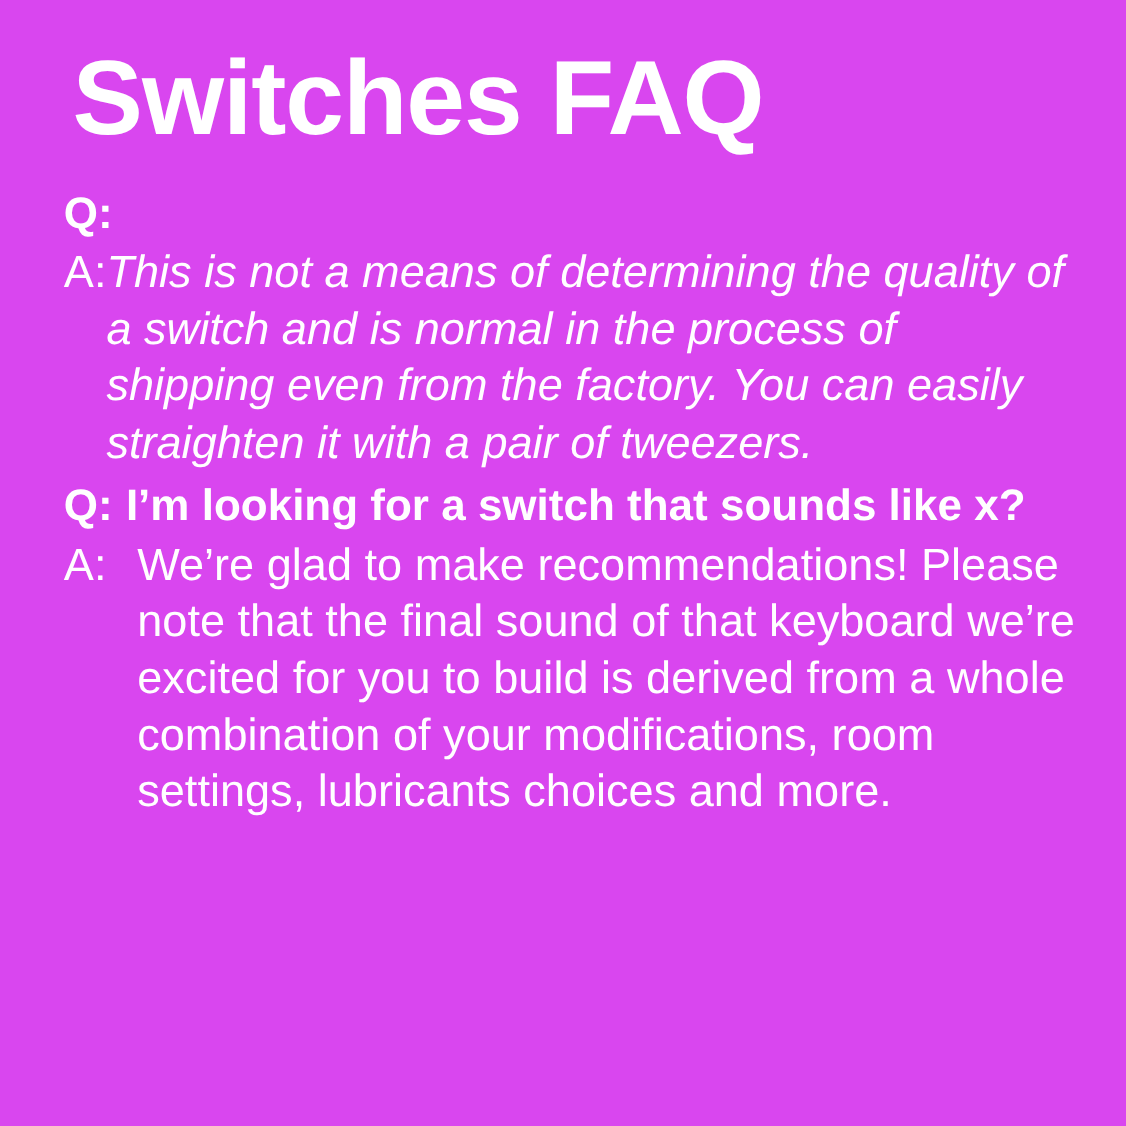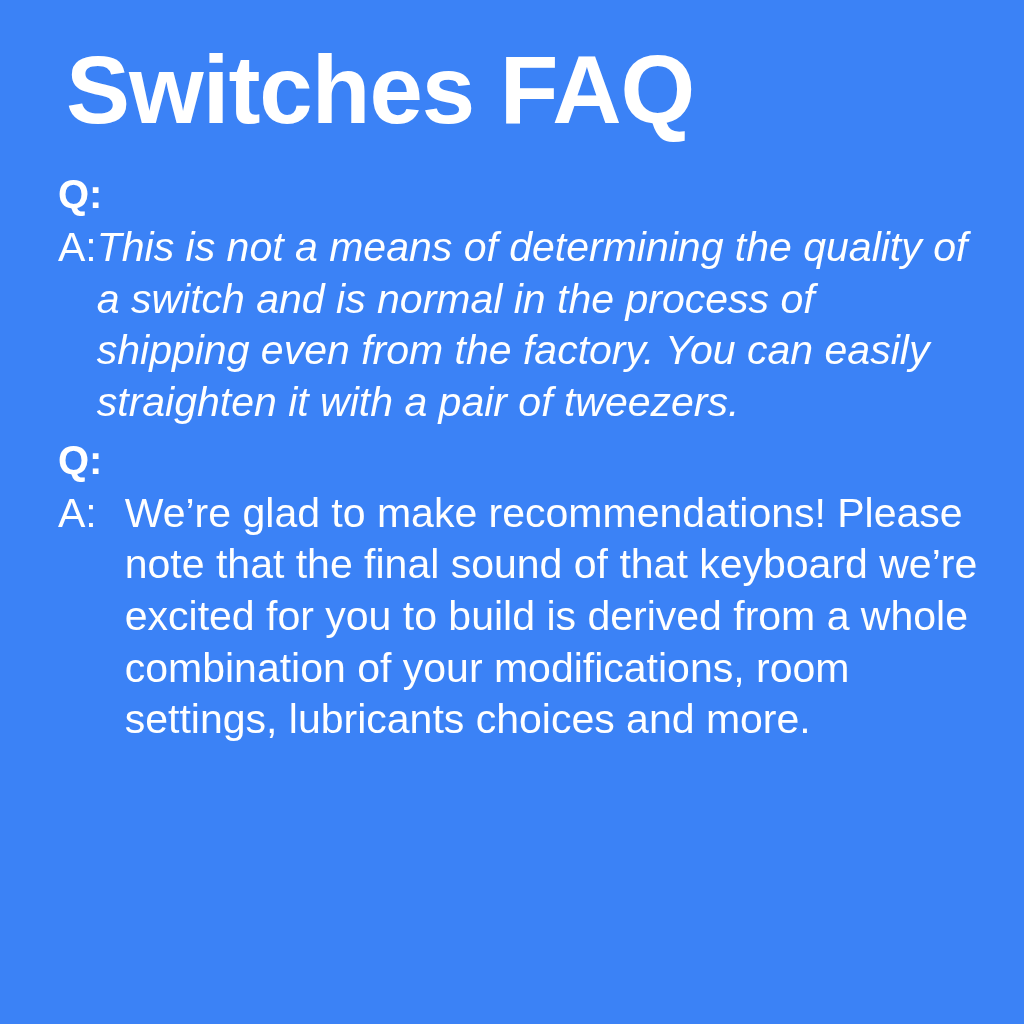--- a/index.html
+++ b/index.html
@@ -10,21 +10,21 @@
     width: 1024px;
     height: 1024px;
     background: #2323bb;
     font-family: "Liberation Sans", sans-serif;
     overflow: hidden;
   }
   .page {
     position: relative;
     width: 1024px;
     height: 1024px;
-    background: #3b82f6;
+    background: #d946ef;
     box-sizing: border-box;
     padding: 40px 24px 0 58px;
   }
   .title {
     color: #ffffff;
     font-size: 96px;
     font-weight: bold;
     letter-spacing: -1px;
     line-height: 1.05;
     margin: 0 0 28px 8px;
@@ -90,20 +90,21 @@
       </div>
       <div class="qa-row a-row">
         <span class="marker">A:</span>
         <span class="qa-text" style="font-style:italic;">This is not a means of determining the quality of a switch and is normal in the process of shipping even from the factory. You can easily straighten it with a pair of tweezers.</span>
       </div>
     </li>
 
     <li class="faq-item">
       <div class="qa-row q-row">
         <span class="marker">Q:</span>
+        <span class="qa-text" style="margin-left:12px;">I’m looking for a switch that sounds like x?</span>
       </div>
       <div class="qa-row a-row">
         <span class="marker">A:</span>
         <span class="qa-text" style="margin-left:28px; max-width:905px;">We’re glad to make recommendations! Please note that the final sound of that keyboard we’re excited for you to build is derived from a whole combination of your modifications, room settings, lubricants choices and more.</span>
       </div>
     </li>
 
   </ul>
 </div>
 

